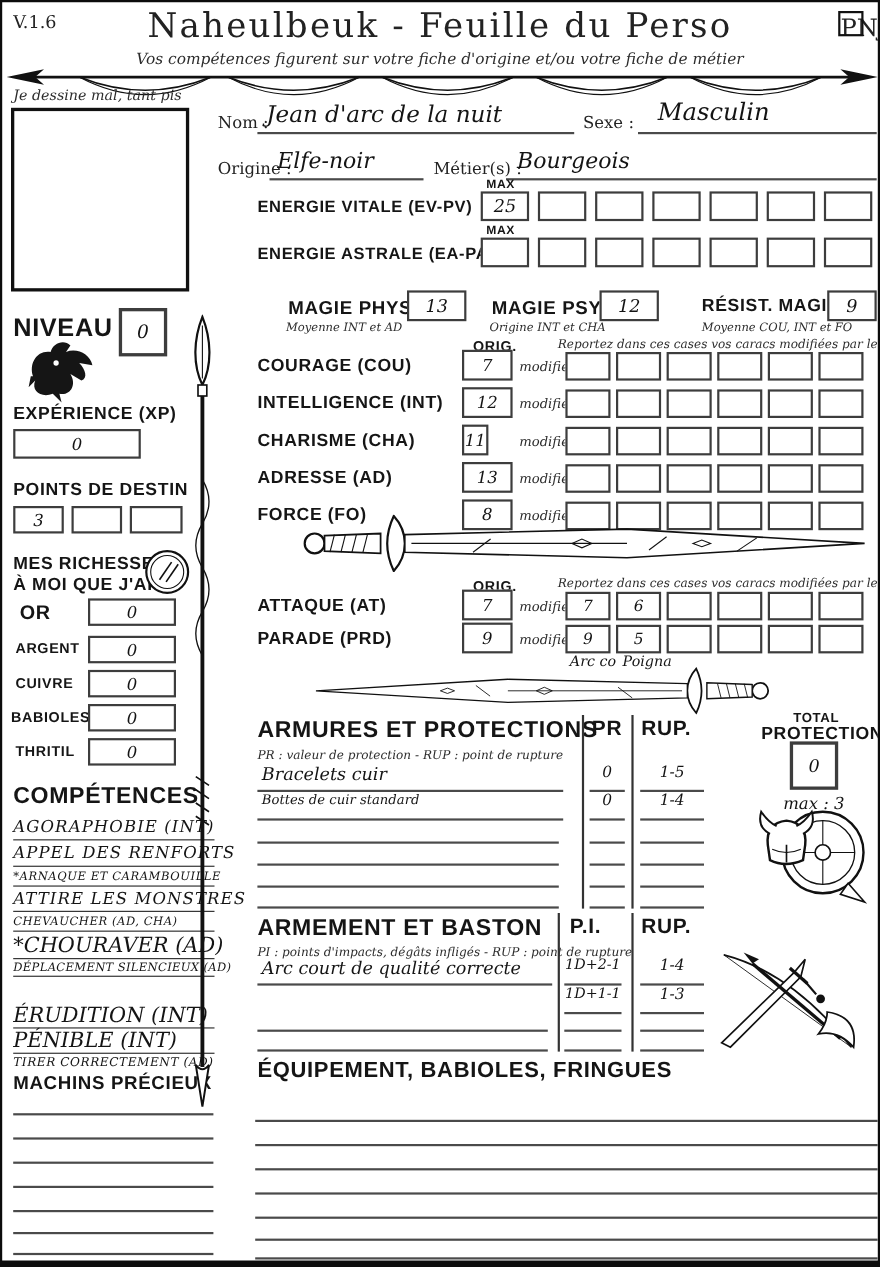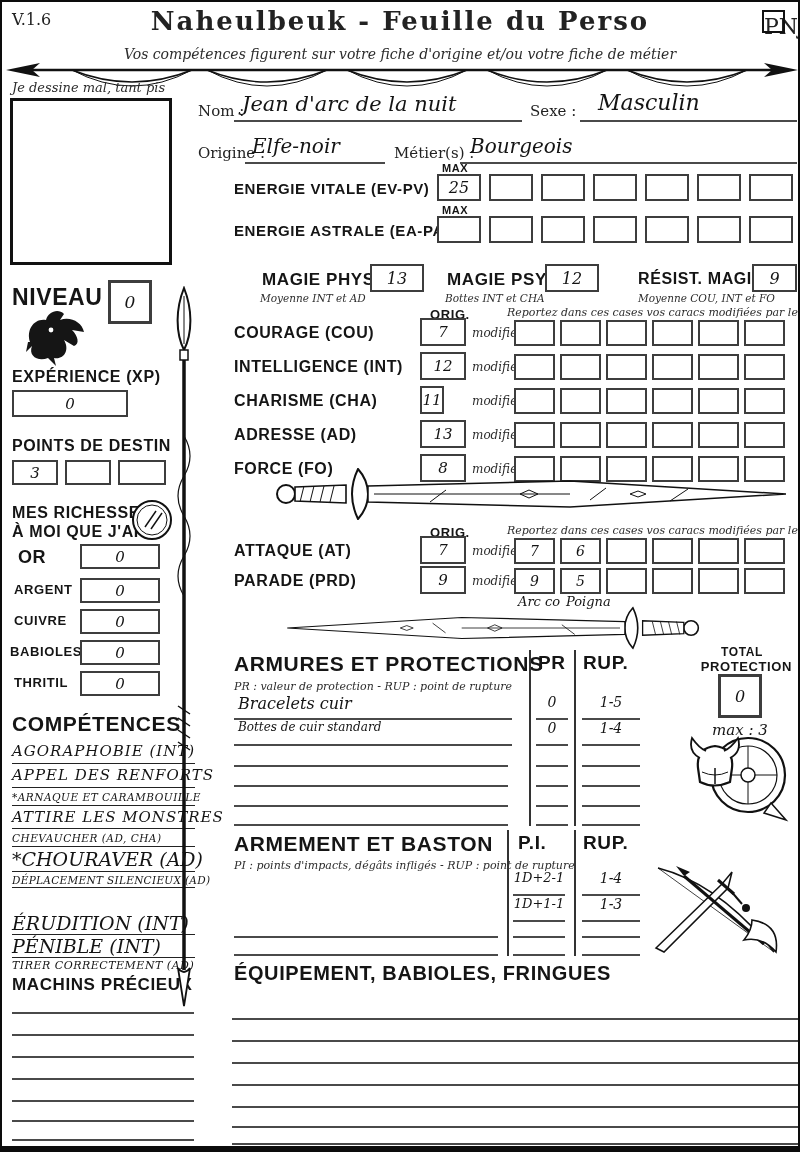--- a/index.html
+++ b/index.html
@@ -22,21 +22,21 @@
   .vline{width:2px;background:#333;}
   .comp{font-family:"DejaVu Serif",serif;font-style:italic;color:#141414;white-space:nowrap;
         border-bottom:1.6px solid #222;width:183px;box-sizing:border-box;}
 </style>
 </head>
 <body>
 
 <div class="page">
 
   <div class="abs serif" style="left:10px;top:8px;font-size:16px">V.1.6</div>
-  <div class="abs serif" style="left:0;right:0;top:4px;text-align:center;font-size:26px;font-weight:bold;letter-spacing:2px">Naheulbeuk - Feuille du Perso</div>
+  <div class="abs serif" style="left:0;right:0;top:4px;text-align:center;font-size:31px;font-weight:normal;letter-spacing:2px">Naheulbeuk - Feuille du Perso</div>
   <div class="abs serif" style="left:762px;top:12px;font-size:22px">PNJ</div>
   <div class="abs" style="left:760px;top:8px;width:23px;height:23px;border:2px solid #111;box-sizing:border-box"></div>
   <div class="abs goth" style="left:0;right:0;top:44px;text-align:center;font-size:14px">Vos compétences figurent sur votre fiche d'origine et/ou votre fiche de métier</div>
 
   <svg class="abs" style="left:0;top:58px" width="800" height="34" viewBox="0 0 800 34">
     <line x1="26" y1="10" x2="774" y2="10" stroke="#111" stroke-width="2.5"></line>
     <path d="M4,10 L38,3 L30,10 L38,17 Z" fill="#111"></path>
     <path d="M796,10 L762,3 L770,10 L762,17 Z" fill="#111"></path>
     <path d="M70,10 Q130,34 190,10" fill="none" stroke="#111" stroke-width="1.4"></path>
     <path d="M70,10 Q130,42 190,10" fill="none" stroke="#111" stroke-width="1"></path>
@@ -88,21 +88,21 @@
     <div class="cell"></div>
     <div class="cell"></div>
     <div class="cell"></div>
   </div>
 
   <div class="abs disp" style="left:260px;top:268px;font-size:17px">MAGIE PHYS.</div>
   <div class="abs box hand" style="left:368px;top:262px;width:54px;height:28px;font-size:16px">13</div>
   <div class="abs goth" style="left:258px;top:290px;font-size:10.5px">Moyenne INT et AD</div>
   <div class="abs disp" style="left:445px;top:268px;font-size:17px">MAGIE PSY.</div>
   <div class="abs box hand" style="left:543px;top:262px;width:54px;height:28px;font-size:16px">12</div>
-  <div class="abs goth" style="left:443px;top:290px;font-size:10.5px">Bottes INT et CHA</div>
+  <div class="abs goth" style="left:443px;top:290px;font-size:10.5px">Origine INT et CHA</div>
   <div class="abs disp" style="left:636px;top:268px;font-size:16px">RÉSIST. MAGIE</div>
   <div class="abs box hand" style="left:750px;top:262px;width:45px;height:28px;font-size:16px">9</div>
   <div class="abs goth" style="left:636px;top:290px;font-size:10.5px">Moyenne COU, INT et FO</div>
 
   <div class="abs disp" style="left:428px;top:305px;font-size:13px">ORIG.</div>
   <div class="abs goth" style="left:505px;top:304px;font-size:11px">Reportez dans ces cases vos caracs modifiées par le matériel</div>
 
   <div class="abs disp" style="left:232px;top:322px;font-size:16px">COURAGE (COU)</div>
   <div class="abs box hand" style="left:418px;top:316px;width:46px;height:28px;font-size:15px">7</div>
   <div class="abs goth" style="left:470px;top:324px;font-size:12px">modifiée...</div>
@@ -310,21 +310,21 @@
   <div class="abs wline" style="left:534px;top:783px;width:32px"></div>
   <div class="abs wline" style="left:580px;top:783px;width:58px"></div>
   <div class="abs wline" style="left:232px;top:803px;width:274px"></div>
   <div class="abs wline" style="left:534px;top:803px;width:32px"></div>
   <div class="abs wline" style="left:580px;top:803px;width:58px"></div>
   <div class="abs wline" style="left:232px;top:822px;width:274px"></div>
   <div class="abs wline" style="left:534px;top:822px;width:32px"></div>
   <div class="abs wline" style="left:580px;top:822px;width:58px"></div>
 
   <div class="abs disp" style="left:690px;top:643px;width:100px;text-align:center;font-size:12px">TOTAL</div>
-  <div class="abs disp" style="left:690px;top:657px;width:100px;text-align:right;font-size:13px">PROTECTION</div>
+  <div class="abs disp" style="left:690px;top:657px;width:100px;text-align:right;font-size:16px">PROTECTION</div>
   <div class="abs box hand" style="left:716px;top:672px;width:44px;height:44px;border-width:3px;font-size:16px">0</div>
   <div class="abs hand" style="left:710px;top:719px;font-size:15px">max : 3</div>
   <svg class="abs" style="left:686px;top:726px" width="102" height="96" viewBox="0 0 102 96">
     <circle cx="60" cy="47" r="37" fill="#fff" stroke="#111" stroke-width="2.2"></circle>
     <circle cx="60" cy="47" r="29" fill="none" stroke="#111" stroke-width="1.2"></circle>
     <circle cx="60" cy="47" r="7" fill="none" stroke="#111" stroke-width="1.5"></circle>
     <line x1="60" y1="18" x2="60" y2="40" stroke="#111" stroke-width="1"></line>
     <line x1="60" y1="54" x2="60" y2="76" stroke="#111" stroke-width="1"></line>
     <line x1="31" y1="47" x2="53" y2="47" stroke="#111" stroke-width="1"></line>
     <line x1="67" y1="47" x2="89" y2="47" stroke="#111" stroke-width="1"></line>
@@ -336,20 +336,21 @@
     <path d="M14,44 Q27,50 40,44" fill="none" stroke="#111" stroke-width="1"></path>
   </svg>
 
   <div class="abs disp" style="left:232px;top:830px;font-size:21px">ARMEMENT ET BASTON</div>
   <div class="abs disp" style="left:516px;top:830px;font-size:19px">P.I.</div>
   <div class="abs disp" style="left:581px;top:830px;font-size:19px">RUP.</div>
   <div class="abs goth" style="left:232px;top:857px;font-size:11px">PI : points d'impacts, dégâts infligés - RUP : point de rupture</div>
   <div class="abs vline" style="left:505px;top:828px;height:126px"></div>
   <div class="abs vline" style="left:572px;top:828px;height:126px"></div>
 
+  <div class="abs wline hand" style="left:232px;top:868px;width:264px;height:24px;font-size:16px;padding-left:4px">Arc court de qualité correcte</div>
   <div class="abs wline hand" style="left:511px;top:868px;width:52px;height:24px;text-align:center;font-size:13px">1D+2-1</div>
   <div class="abs wline hand" style="left:580px;top:868px;width:58px;height:24px;text-align:center;font-size:14px">1-4</div>
   <div class="abs wline hand" style="left:511px;top:894px;width:52px;height:24px;text-align:center;font-size:13px">1D+1-1</div>
   <div class="abs wline hand" style="left:580px;top:894px;width:58px;height:24px;text-align:center;font-size:14px">1-3</div>
 
   <div class="abs wline" style="left:232px;top:934px;width:264px"></div>
   <div class="abs wline" style="left:511px;top:934px;width:52px"></div>
   <div class="abs wline" style="left:580px;top:934px;width:58px"></div>
   <div class="abs wline" style="left:232px;top:952px;width:264px"></div>
   <div class="abs wline" style="left:511px;top:952px;width:52px"></div>

